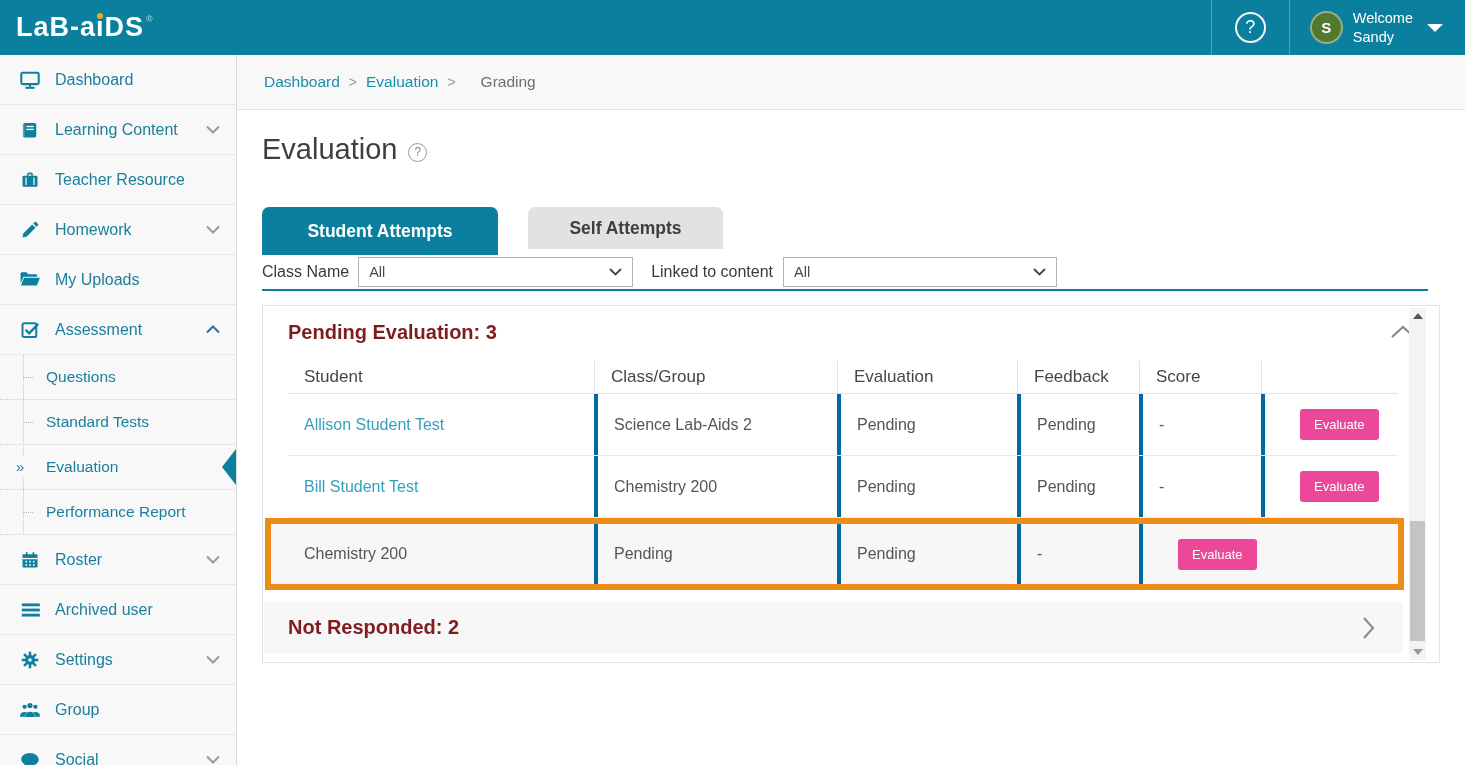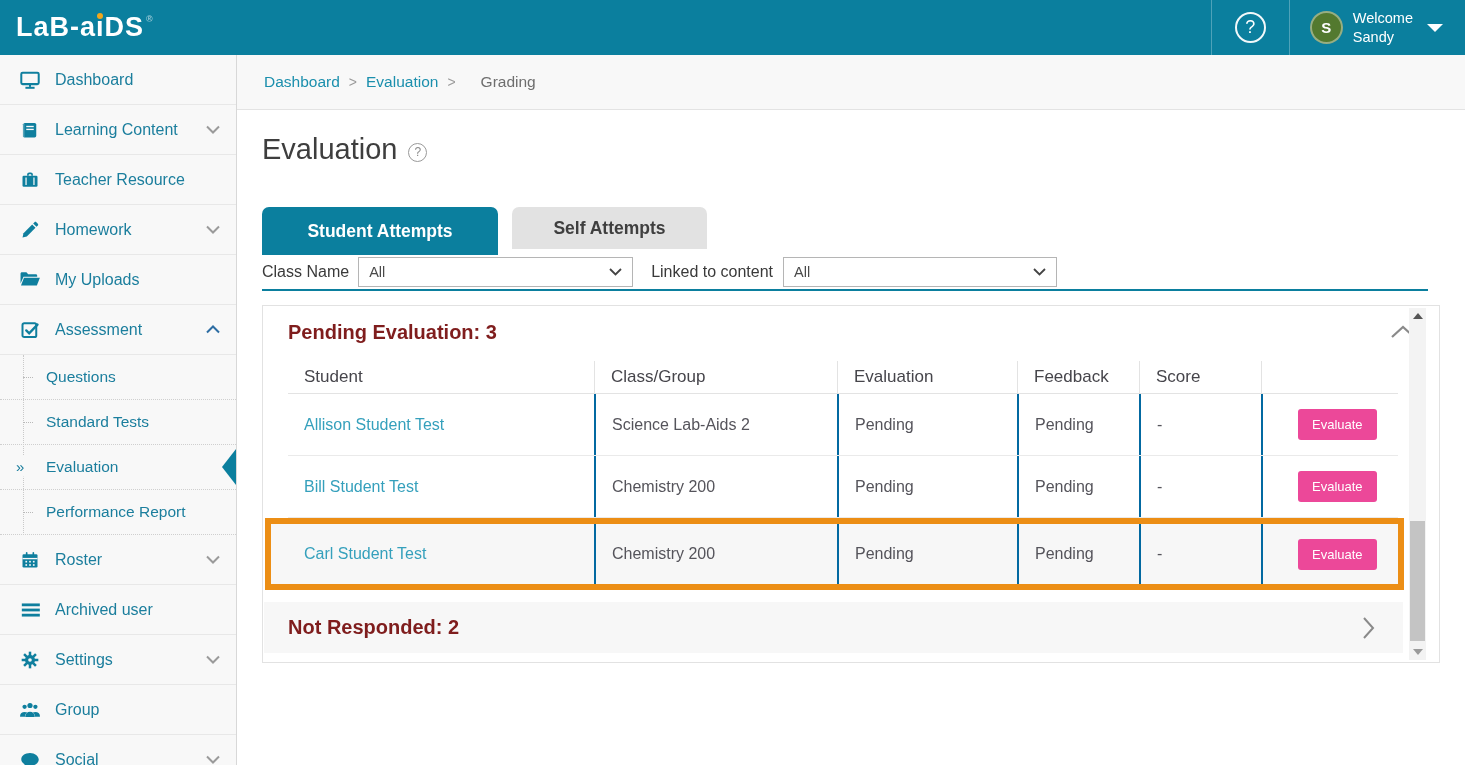--- a/index.html
+++ b/index.html
@@ -44,21 +44,21 @@
   .crumb-link { color:#1B8FAD; cursor:pointer; }
   .crumb-sep { color:#9b9b9b; margin:0 9px; font-size:14px; }
   .crumb-current { color:#6e6e6e;margin-left:16px; }
 
   
   .content { padding-left:25px; background:#fff; position:relative; }
   .page-title-row { margin-top:21px; height:36px; display:flex; align-items:center; }
   .page-title { font-size:29px; color:#3E3E3E; }
   .title-help { width:19px; height:19px; border:1.5px solid #9a9a9a; border-radius:50%; color:#8a8a8a; font-size:12px; display:flex; align-items:center; justify-content:center; margin-left:11px; margin-top:6px; cursor:pointer; }
 
-  .tabs { margin-top:40px; display:flex; gap:14px; height:48px; align-items:flex-start; }
+  .tabs { margin-top:40px; display:flex; gap:30px; height:48px; align-items:flex-start; }
   .tab { display:flex; align-items:center; justify-content:center; border-radius:7px 7px 0 0; font-size:17.5px; cursor:pointer; }
   .tab.active { width:236px; height:48px; background:#0B7F9E; color:#fff; font-weight:bold; }
   .tab.inactive { width:195px; height:42px; background:#e2e2e2; color:#3f3f3f; font-weight:600; }
 
   .filters { height:34px; display:flex; align-items:center; font-size:16px; color:#3a3a3a; }
   .sel { height:30px; border:1px solid #b5b5b5; background:#fff; display:flex; align-items:center; padding:0 10px; font-size:14.5px; color:#4a4a4a; cursor:pointer; }
   .sel .sel-chev { margin-left:auto; display:flex; }
   .sel1 { width:275px; margin-left:9px; }
   .flt-lbl2 { margin-left:18px; }
   .sel2 { width:274px; margin-left:10px; }
@@ -70,21 +70,21 @@
   .section-head { display:flex; align-items:center; width:1110px; height:34px; cursor:pointer; }
   .section-title { font-size:20px; color:#7f1d1d;font-weight:bold; }
   .section-head .chev-up { margin-left:auto; margin-right:-18px; display:flex; }
 
   .grid-row { display:grid; grid-template-columns:306px 243px 180px 122px 122px 137px; width:1110px; }
   .thead { margin-top:12px; height:33px; border-bottom:1px solid #e3e3e3; }
   .thead > div { display:flex; align-items:center; padding-left:16px; font-size:17px; color:#46454B; }
   .thead > div + div { border-left:1px solid #e3e3e3; }
   .trow { height:62px; border-bottom:1px solid #eaeaea; }
   .trow > div { display:flex; align-items:center; padding-left:16px; font-size:16px; color:#55545B; }
-  .trow > div + div { border-left:2px solid #0369a1; }
+  .trow > div + div { border-left:4px solid #0369a1; }
   .cell-student { color:#35A0BC !important; cursor:pointer; }
   .eval-btn { background:#ec4899; color:#fff; border:none; border-radius:3px; font-size:13px; font-family:inherit; padding:8px 14px; margin-left:19px; cursor:pointer; }
 
   .highlight-box { border:6px solid #EC8E15; margin-left:-23px; width:1139px; padding-left:17px; background:#f7f7f7; }
   .highlight-box .trow { height:60px; border-bottom:none; }
 
   .nr-band { margin-top:12px; margin-left:-24px; width:1139px; height:51px; background:#f7f7f7; display:flex; align-items:center; padding:0 28px 0 24px; cursor:pointer; }
   .nr-band .chev-right { margin-left:auto; display:flex; }
 
   
@@ -399,21 +399,20 @@
               <div>Pending</div>
               <div>Pending</div>
               <div>-</div>
               <div>
                   <button class="eval-btn">Evaluate</button>
                 </div>
             </div>
 
             <div class="highlight-box">
               <div class="grid-row trow">
-                <div class="cell-student">Carl Student Test</div>
                 <div>Chemistry 200</div>
                 <div>Pending</div>
                 <div>Pending</div>
                 <div>-</div>
                 <div>
                     <button class="eval-btn">Evaluate</button>
                   </div>
               </div>
             </div>
 

